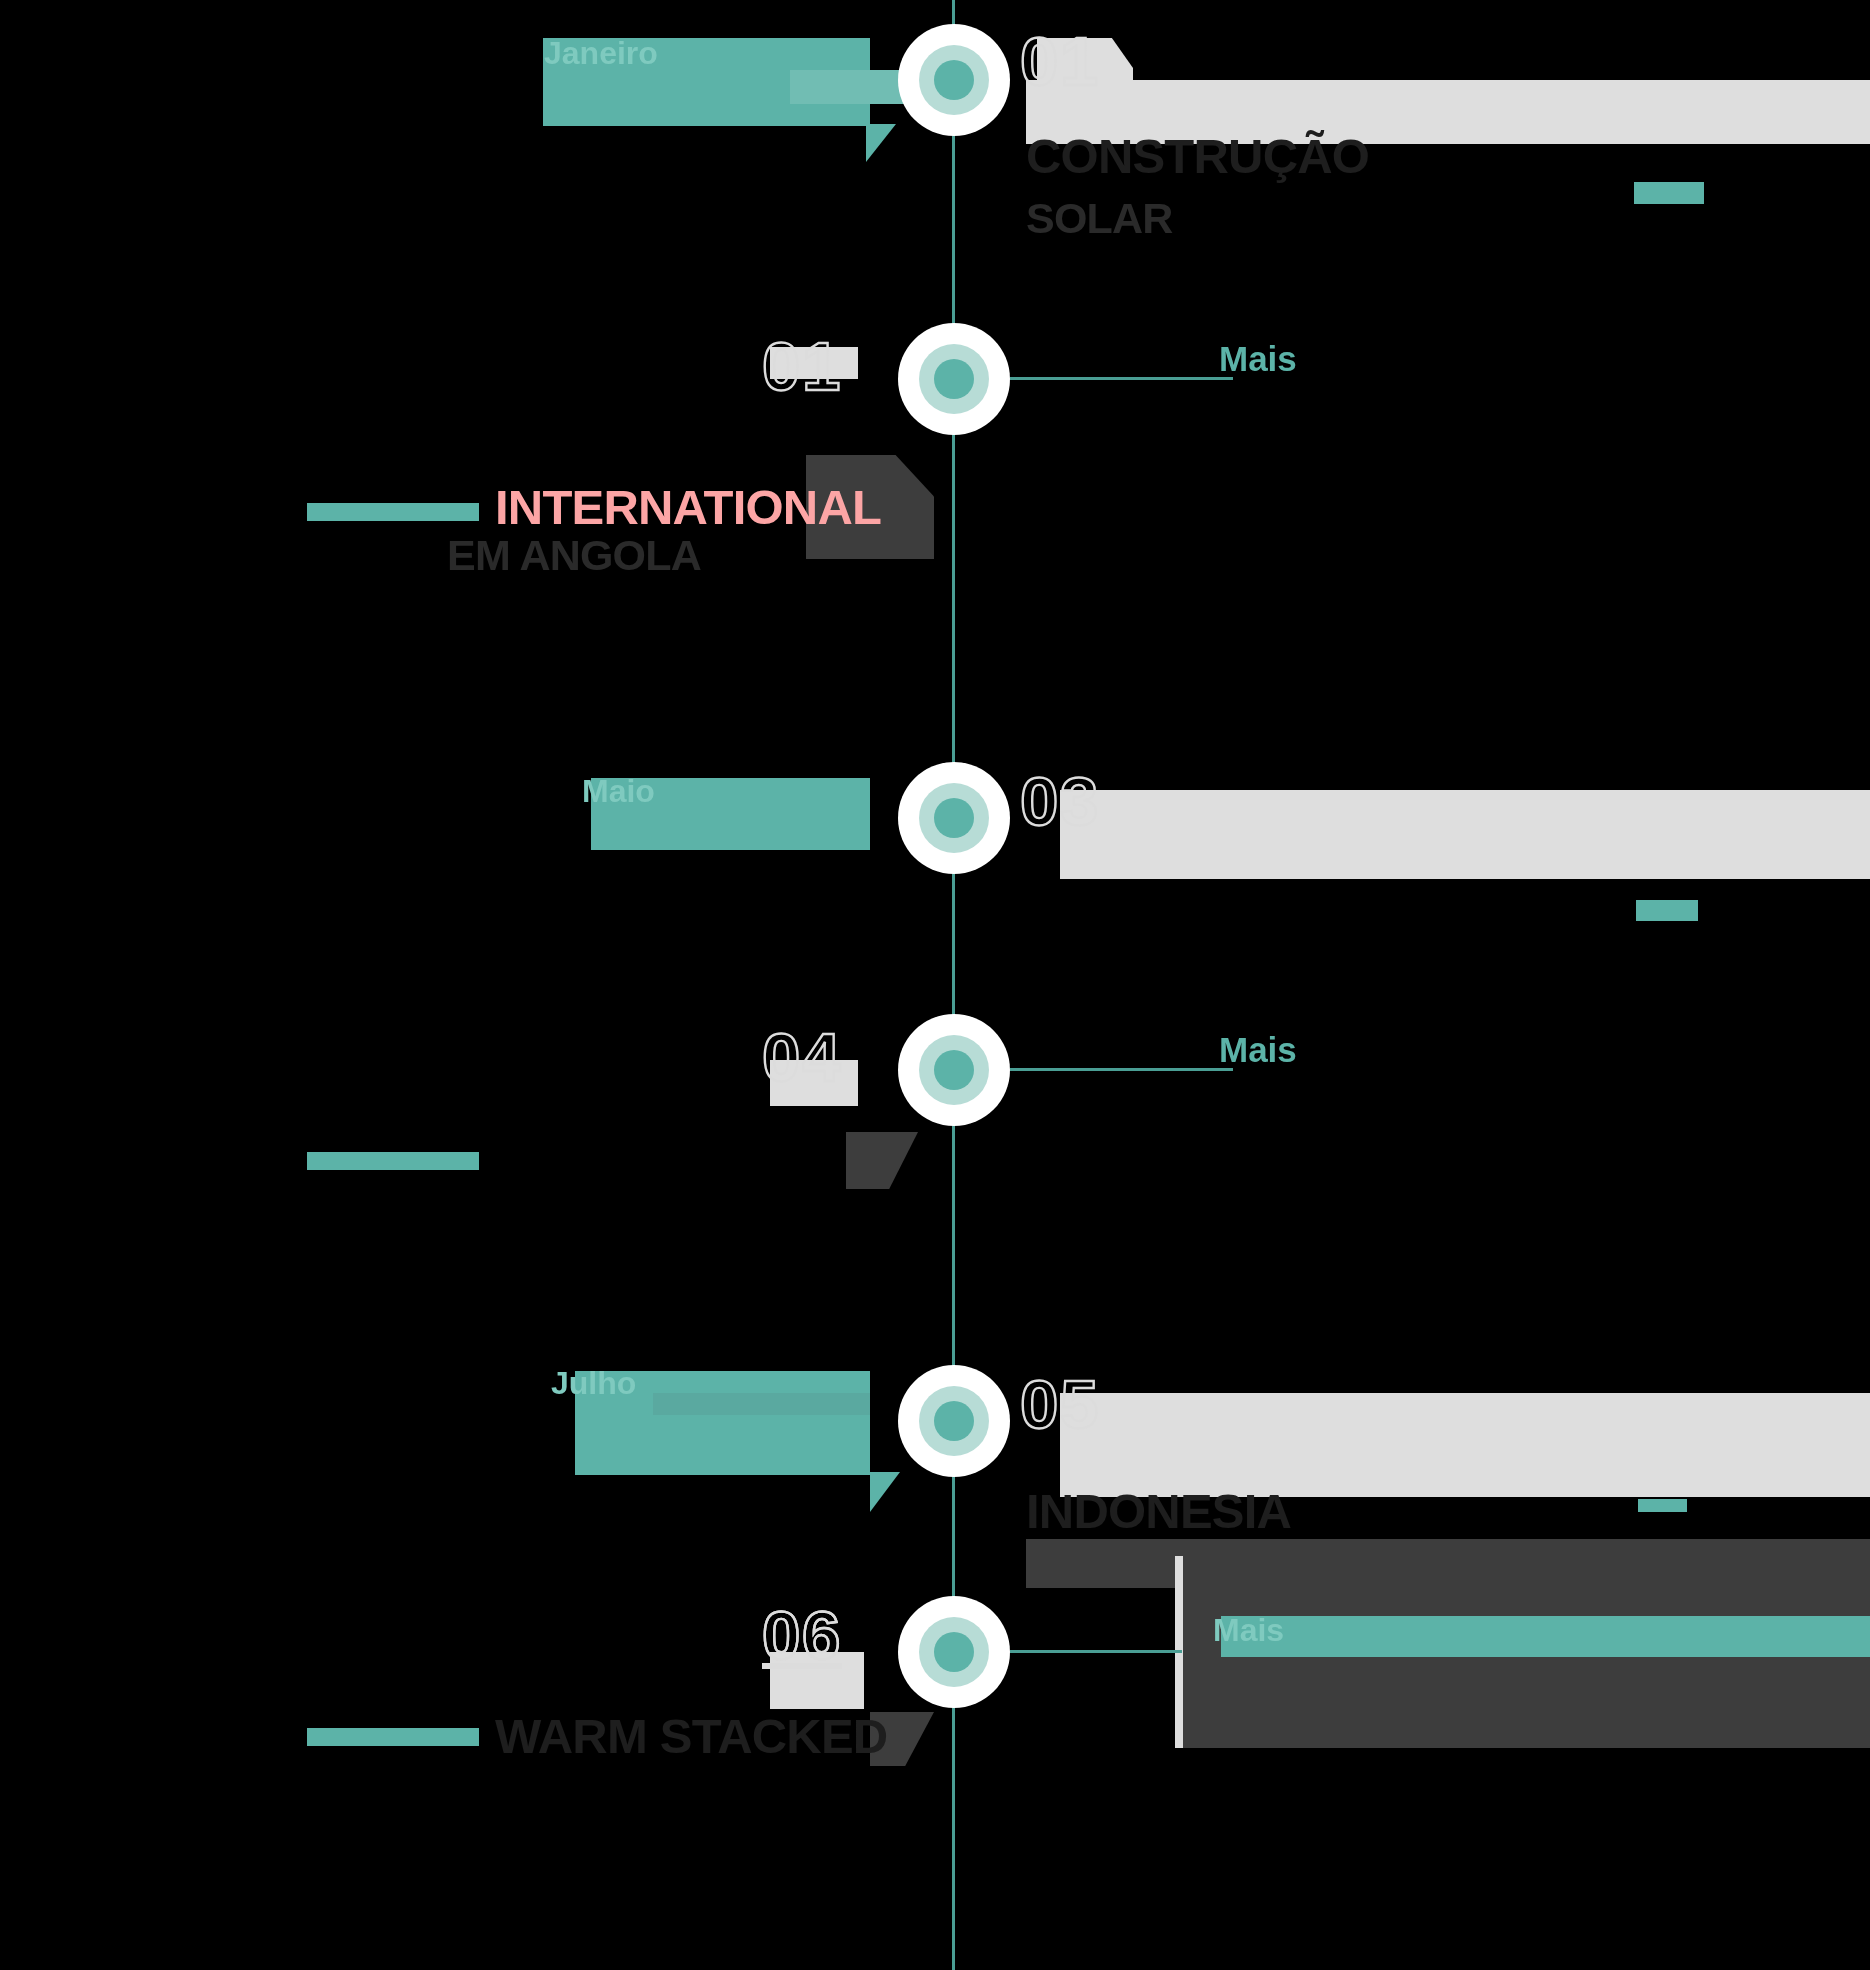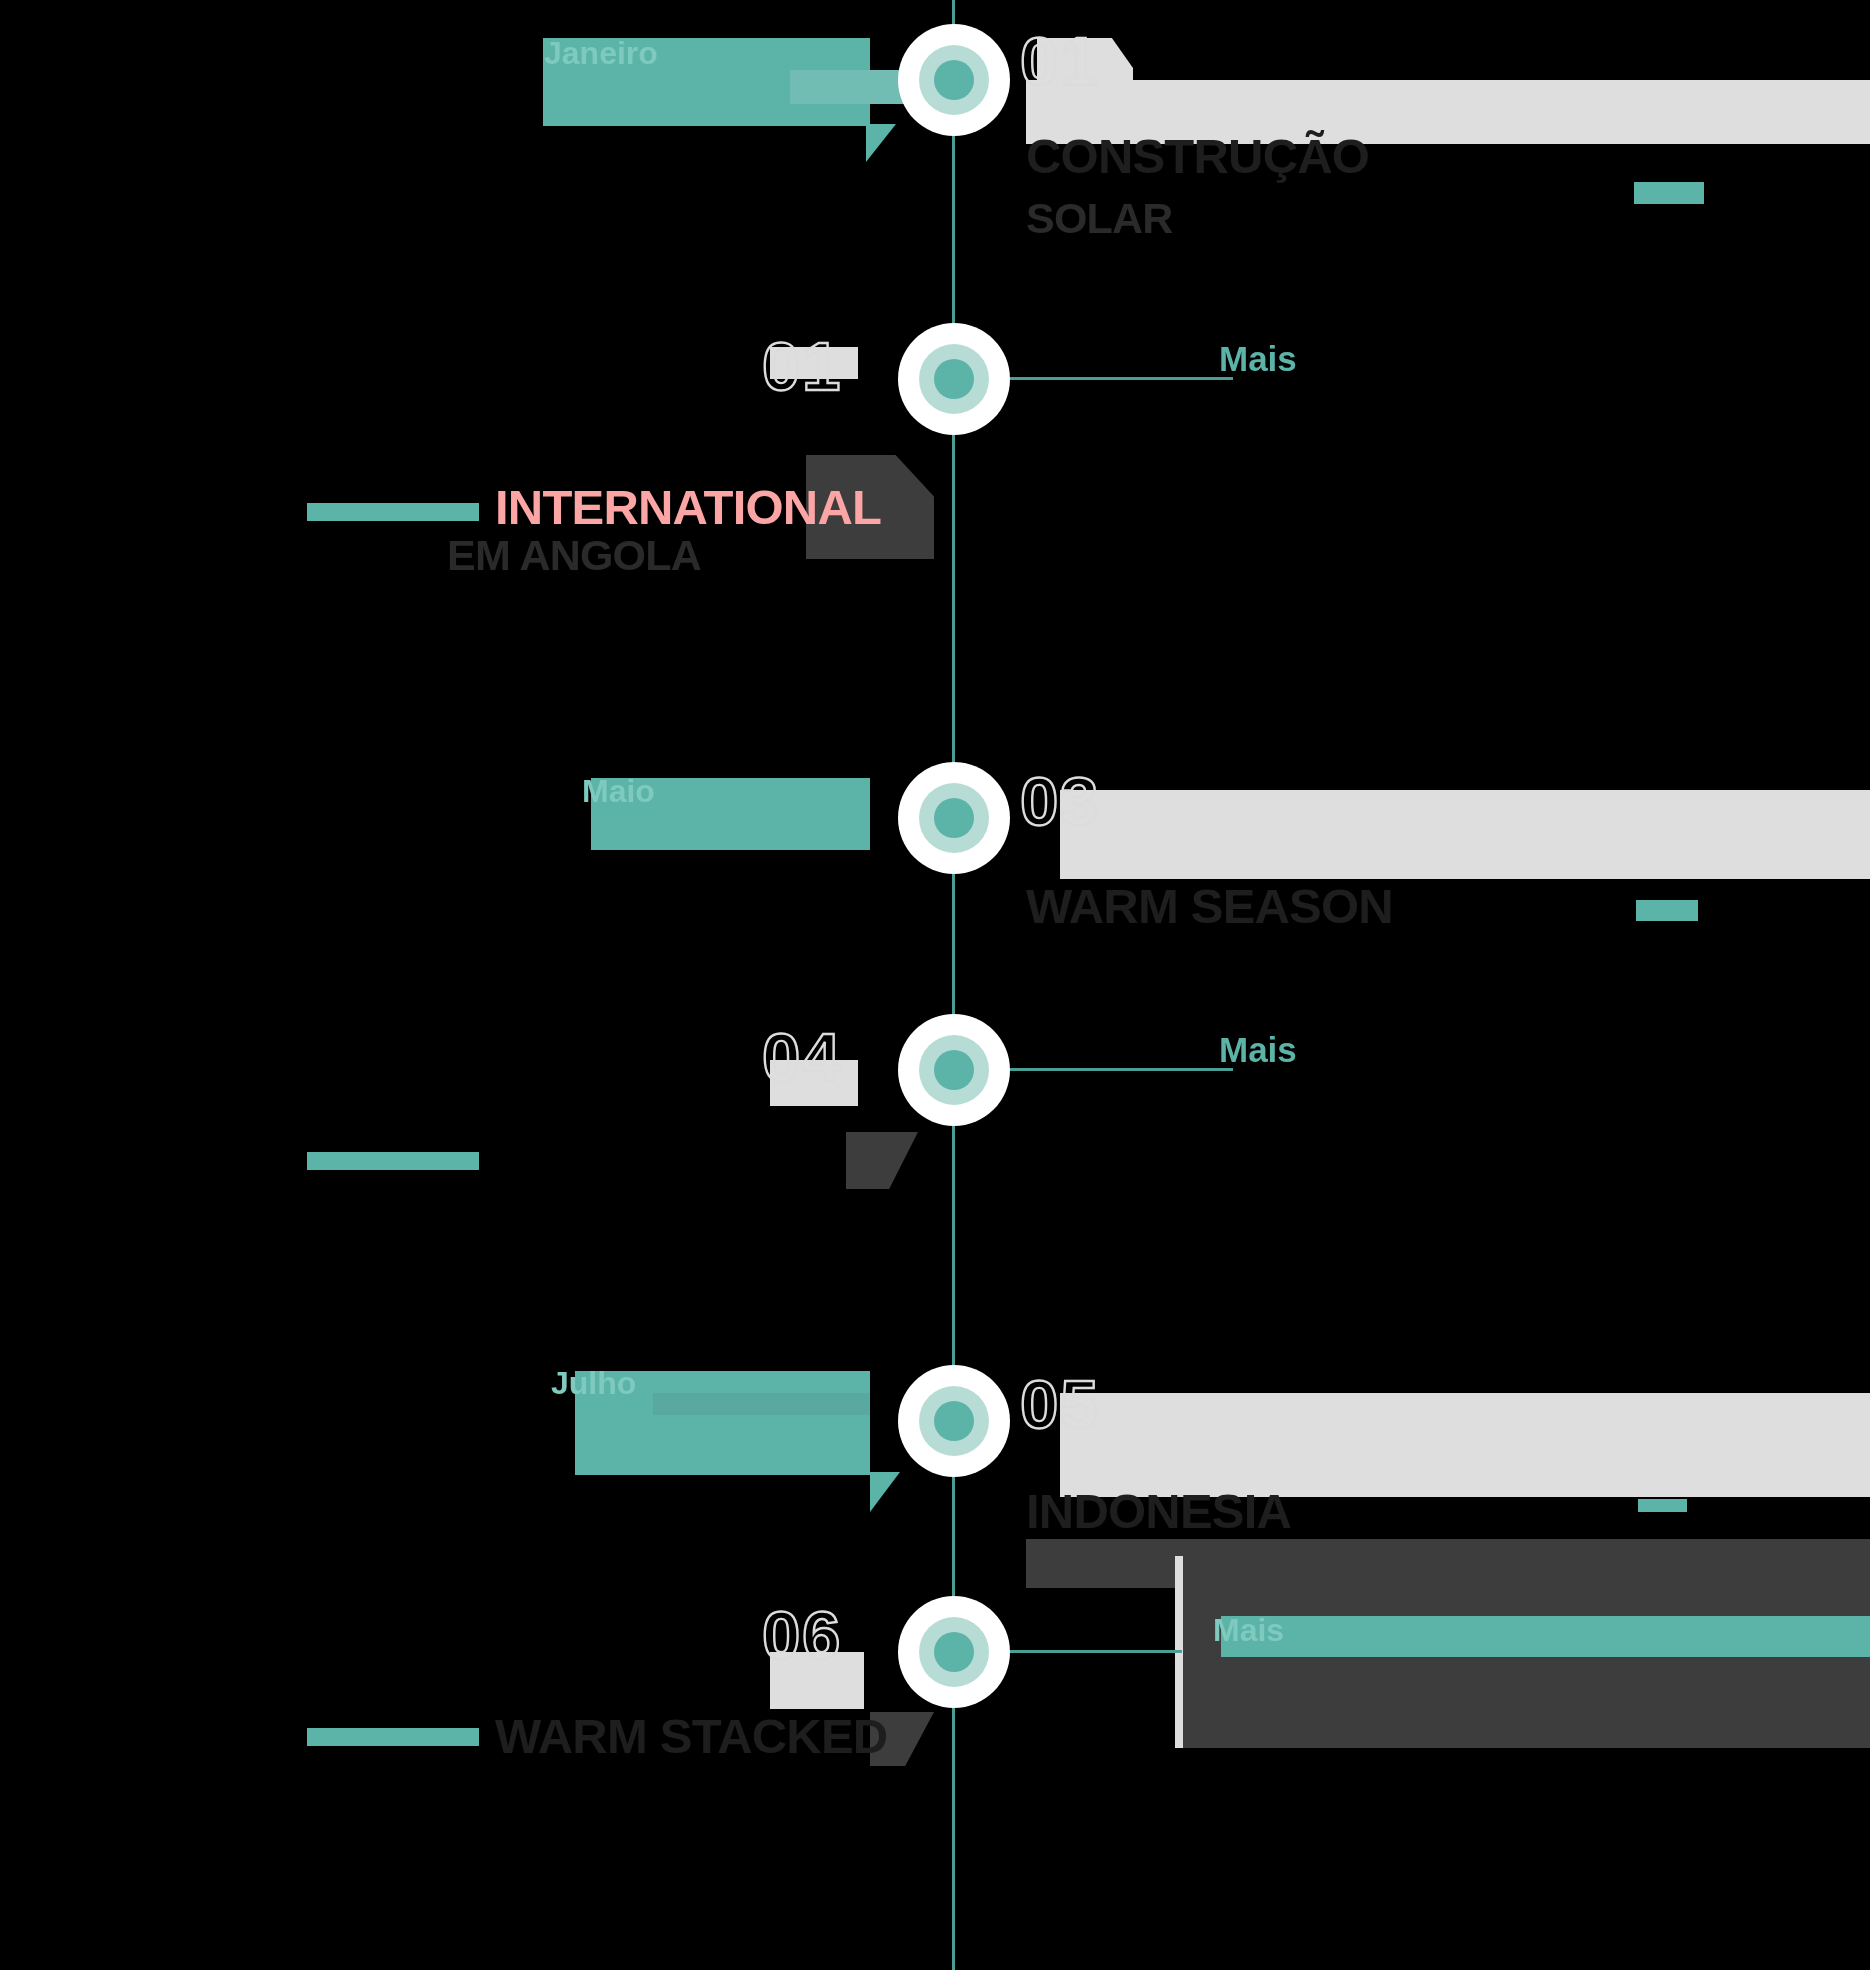--- a/index.html
+++ b/index.html
@@ -210,21 +210,20 @@
   <div class="node" style="left:898px; top:762px;">
     <div class="ring-mid">
       <div class="ring-core"></div>
     </div>
   </div>
 
   <div class="step-num" style="left:1020px; top:762px;">03</div>
 
   <div class="plate" style="left:1060px; top:790px; width:811px; height:89px;"></div>
 
-  <div class="headline" style="left:1026px; top:878px;">WARM SEASON</div>
   <div class="bar" style="left:1636px; top:900px; width:62px; height:21px;"></div>
 
   <div class="plate" style="left:770px; top:1060px; width:88px; height:46px;"></div>
   <div class="step-num" style="left:762px; top:1018px;">04</div>
 
   <div class="node" style="left:898px; top:1014px;">
     <div class="ring-mid">
       <div class="ring-core"></div>
     </div>
   </div>
@@ -248,21 +247,21 @@
 
   <div class="step-num" style="left:1020px; top:1365px;">05</div>
 
   <div class="plate" style="left:1060px; top:1393px; width:811px; height:104px;"></div>
 
   <div class="headline" style="left:1026px; top:1483px;">INDONESIA</div>
   <div class="bar" style="left:1638px; top:1499px; width:49px; height:12.8px;"></div>
   <div class="plate-dark" style="left:1026px; top:1539px; width:845px; height:49px;"></div>
 
   <div class="plate" style="left:770px; top:1652px; width:94px; height:57px;"></div>
-  <div class="step-num" style="left:762px; top:1596px;">06</div>
+  <div class="step-num" style="left:762px; top:1596px;text-decoration:underline;">06</div>
 
   <div class="node" style="left:898px; top:1596px;">
     <div class="ring-mid">
       <div class="ring-core"></div>
     </div>
   </div>
 
   <div class="connector" style="left:1010px; top:1650px; width:172px;"></div>
 
   <div class="plate-dark" style="left:1181px; top:1556px; width:690px; height:192px;"></div>

